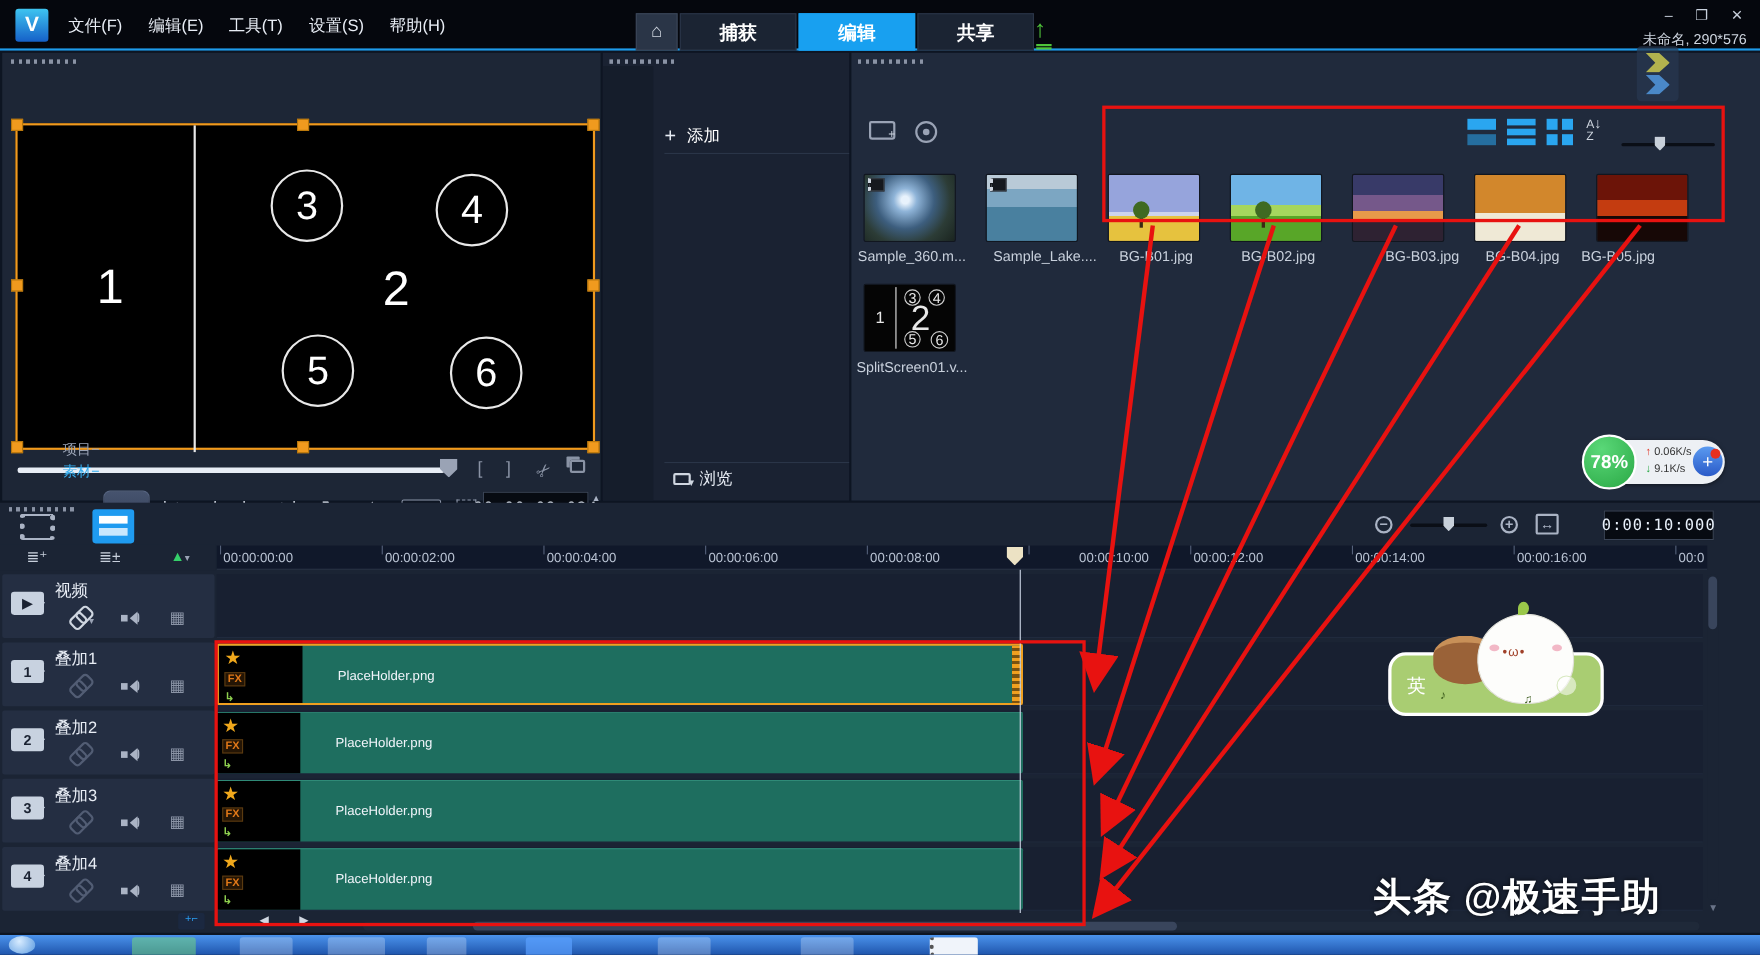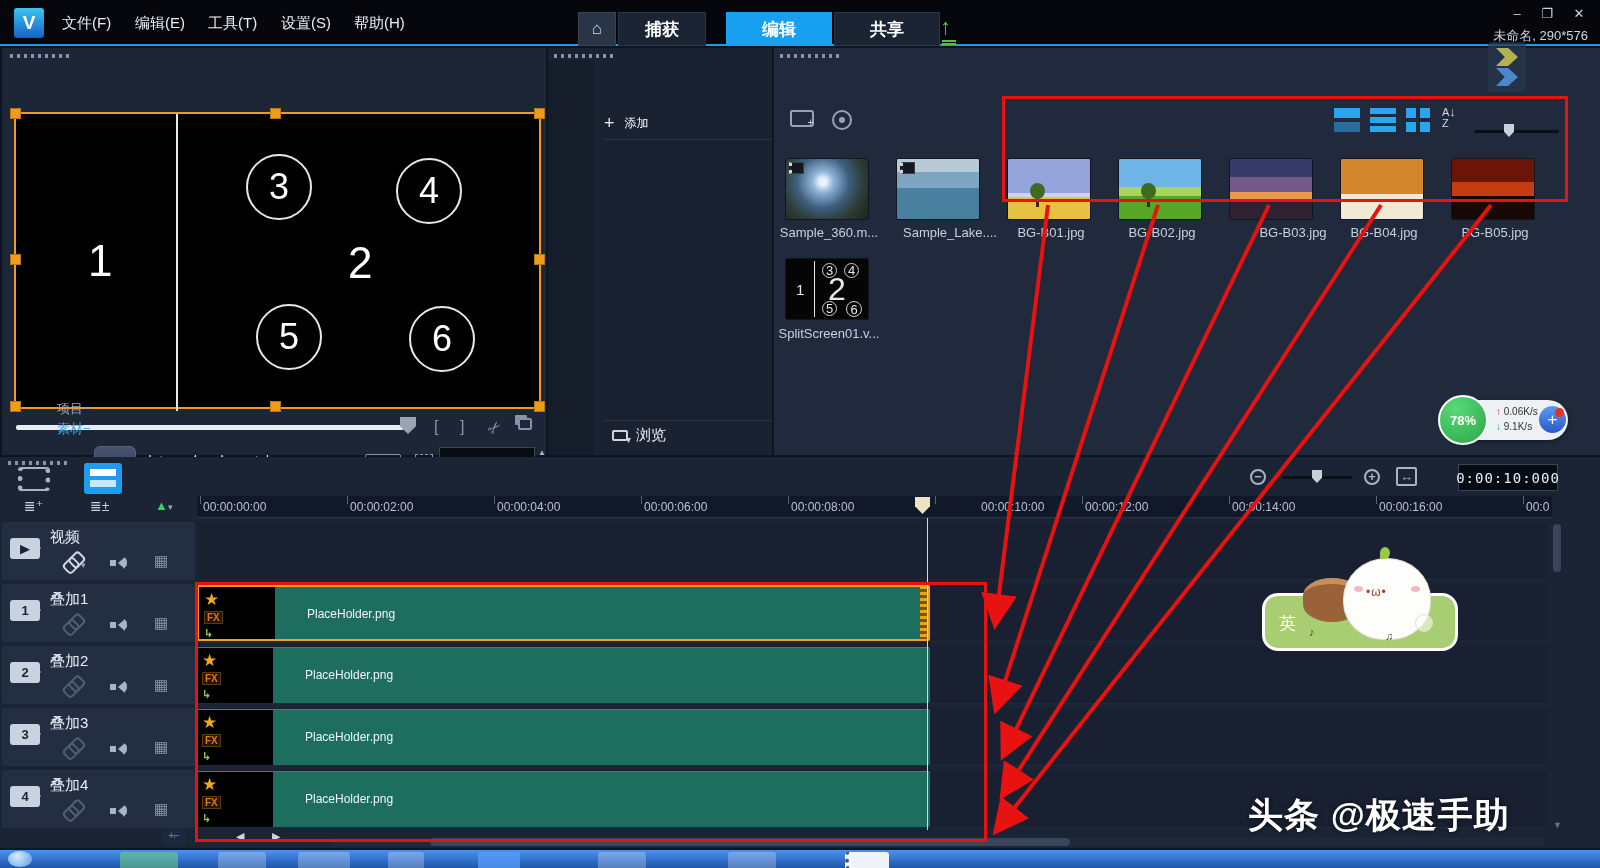--- a/index.html
+++ b/index.html
@@ -102,21 +102,21 @@
   .slider-hd{position:absolute;width:10px;height:13px;background:#c8d0da;clip-path:polygon(0 0,100% 0,100% 60%,50% 100%,0 60%)}
   .circle-btn{position:absolute;width:16px;height:16px;border:2px solid #aab3c4;border-radius:50%;color:#aab3c4;
     font-size:13px;line-height:12px;text-align:center;font-weight:bold}
   .scrollbar-h{position:absolute;left:330px;top:838px;width:1215px;height:8px;background:#1f2939;border-radius:4px}
   .scrollbar-h .thumb-h{position:absolute;left:100px;width:640px;height:8px;background:#39455c;border-radius:4px}
   .scrollbar-v{position:absolute;left:1552px;top:522px;width:10px;height:296px;background:#1b2434;border-radius:4px}
   .scrollbar-v .thumb-v{position:absolute;top:2px;left:1px;width:8px;height:48px;background:#39455c;border-radius:4px}
   
   .monitor{position:absolute;left:1452px;top:400px;width:116px;height:40px;background:rgba(246,249,252,.96);border-radius:20px;z-index:60;box-shadow:0 1px 4px rgba(0,0,0,.5)}
   .mon-circle{position:absolute;left:-14px;top:-5px;width:50px;height:50px;border-radius:50%;border:2px solid #fff;
-    background:radial-gradient(circle at 35% 25%,#5ad878,#2aa845);color:#fff;font-size:13px;font-weight:bold;
+    background:radial-gradient(circle at 35% 25%,#5ad878,#2aa845);color:#fff;font-size:17px;font-weight:bold;
     display:flex;align-items:center;justify-content:center}
   .mon-line{position:absolute;left:44px;font-size:10px;color:#333;white-space:nowrap}
   .mon-plus{position:absolute;right:2px;top:6px;width:27px;height:27px;border-radius:50%;background:linear-gradient(#5a9af0,#2a5ac8);
     color:#fff;font-size:17px;display:flex;align-items:center;justify-content:center}
   .mon-dot{position:absolute;right:2px;top:2px;width:9px;height:9px;border-radius:50%;background:#e83020}
   .watermark{position:absolute;left:1248px;top:792px;font-size:35px;font-weight:900;color:#fff;z-index:55;
     text-shadow:0 0 4px rgba(0,0,0,.7);letter-spacing:1px}
   .sticker{position:absolute;left:1262px;top:593px;width:196px;height:58px;background:#a9cd72;border:3px solid #fff;border-radius:16px;z-index:45}
   .blob{position:absolute;left:78px;top:-38px;width:88px;height:82px;background:#fdfdfb;border-radius:50% 50% 46% 46%;border:1px solid #e0e0d8}
   .blob::before{content:"";position:absolute;left:36px;top:-12px;width:10px;height:12px;background:#9ac84a;border-radius:50% 50% 50% 0}
@@ -139,21 +139,21 @@
   <span class="menu-item" style="left:135px">编辑(E)</span>
   <span class="menu-item" style="left:208px">工具(T)</span>
   <span class="menu-item" style="left:281px">设置(S)</span>
   <span class="menu-item" style="left:354px">帮助(H)</span>
   <span class="winbtn" style="right:72px">–</span>
   <span class="winbtn" style="right:42px">❐</span>
   <span class="winbtn" style="right:10px">✕</span>
   <div class="home-btn">
       <span>⌂</span>
     </div>
-  <div class="tab" style="left:618px;width:88px">捕获</div>
+  <div class="tab" style="left:618px;width:106px">捕获</div>
   <div class="tab active" style="left:726px;width:106px">编辑</div>
   <div class="tab" style="left:834px;width:106px">共享</div>
   <div class="uparrow">↑</div>
 </div>
 <div class="proj-title">未命名, 290*576</div>
 
 <div class="panel" style="left:2px;top:48px;width:544px;height:407px">
   <div class="dots" style="left:8px;top:6px"></div>
   <div class="canvas">
     <div class="vline" style="left:160px;top:0;height:297px"></div>
@@ -228,21 +228,21 @@
       <span>✿</span>
     </div>
   <div class="strip-ic" style="top:336px;font-weight:bold">
       <span>FX</span>
     </div>
   <div class="strip-ic" style="top:380px;font-size:20px">
       <span>↝</span>
     </div>
   <div class="abs flex" style="left:56px;top:60px;width:168px;height:32px;border-bottom:1px solid #2a3548;gap:10px">
     <span style="font-size:18px;color:#e8edf5">+</span>
-    <span style="font-size:12px;color:#fff">添加</span>
+    <span style="font-size:15px;color:#fff">添加</span>
   </div>
   <div class="pinflag"></div>
   <div class="tree-row" style="top:104px;background:#101826;padding-left:34px;color:#2db3f5">样本</div>
   <div class="tree-row" style="top:130px;padding-left:14px;gap:8px">
     <span style="font-size:9px;color:#9aa3b5">◢</span>
     <span>背景</span>
   </div>
   <div class="tree-row" style="top:156px;padding-left:58px;color:#cfd6e0">纯色</div>
   <div class="tree-row" style="top:182px;padding-left:58px;color:#cfd6e0">图像</div>
   <div class="tree-row" style="top:208px;padding-left:58px;color:#cfd6e0">视频</div>
@@ -295,21 +295,21 @@
   <div class="thumb tree1" style="left:344px;background:linear-gradient(#6fb4e6 0 46%,#a6d65e 46% 62%,#58a628 62% 100%)"></div>
   <div class="thumb" style="left:455px;background:linear-gradient(#383a68 0 30%,#75588a 30% 55%,#e69a4a 55% 72%,#2e2232 72% 100%)"></div>
   <div class="thumb" style="left:566px;background:linear-gradient(#d2872c 0 58%,#efe9d6 58% 100%)"></div>
   <div class="thumb" style="left:677px;background:linear-gradient(#6c1408 0 38%,#c43c10 38% 62%,#170806 62% 100%)"></div>
   <div class="thumb-lbl" style="left:0px">Sample_360.m...</div>
   <div class="thumb-lbl" style="left:121px">Sample_Lake....</div>
   <div class="thumb-lbl" style="left:222px">BG-B01.jpg</div>
   <div class="thumb-lbl" style="left:333px">BG-B02.jpg</div>
   <div class="thumb-lbl" style="left:464px">BG-B03.jpg</div>
   <div class="thumb-lbl" style="left:555px">BG-B04.jpg</div>
-  <div class="thumb-lbl" style="left:666px">BG-B05.jpg</div>
+  <div class="thumb-lbl" style="left:642px">BG-B05.jpg</div>
 
   <div class="thumb" style="left:11px;top:210px;background:#050505;color:#e8e8e8">
     <span class="abs" style="left:10px;top:22px;font-size:15px">1</span>
     <span class="abs" style="left:28px;top:2px;width:1px;height:56px;background:#e8e8e8"></span>
     <span class="abs" style="left:36px;top:4px;font-size:13px;border:1px solid #cfcfcf;border-radius:50%;width:15px;height:15px;text-align:center;line-height:14px">3</span>
     <span class="abs" style="left:58px;top:4px;font-size:13px;border:1px solid #cfcfcf;border-radius:50%;width:15px;height:15px;text-align:center;line-height:14px">4</span>
     <span class="abs" style="left:42px;top:12px;font-size:32px">2</span>
     <span class="abs" style="left:36px;top:42px;font-size:13px;border:1px solid #cfcfcf;border-radius:50%;width:15px;height:15px;text-align:center;line-height:14px">5</span>
     <span class="abs" style="left:60px;top:42px;font-size:13px;border:1px solid #cfcfcf;border-radius:50%;width:16px;height:16px;text-align:center;line-height:15px">6</span>
   </div>

